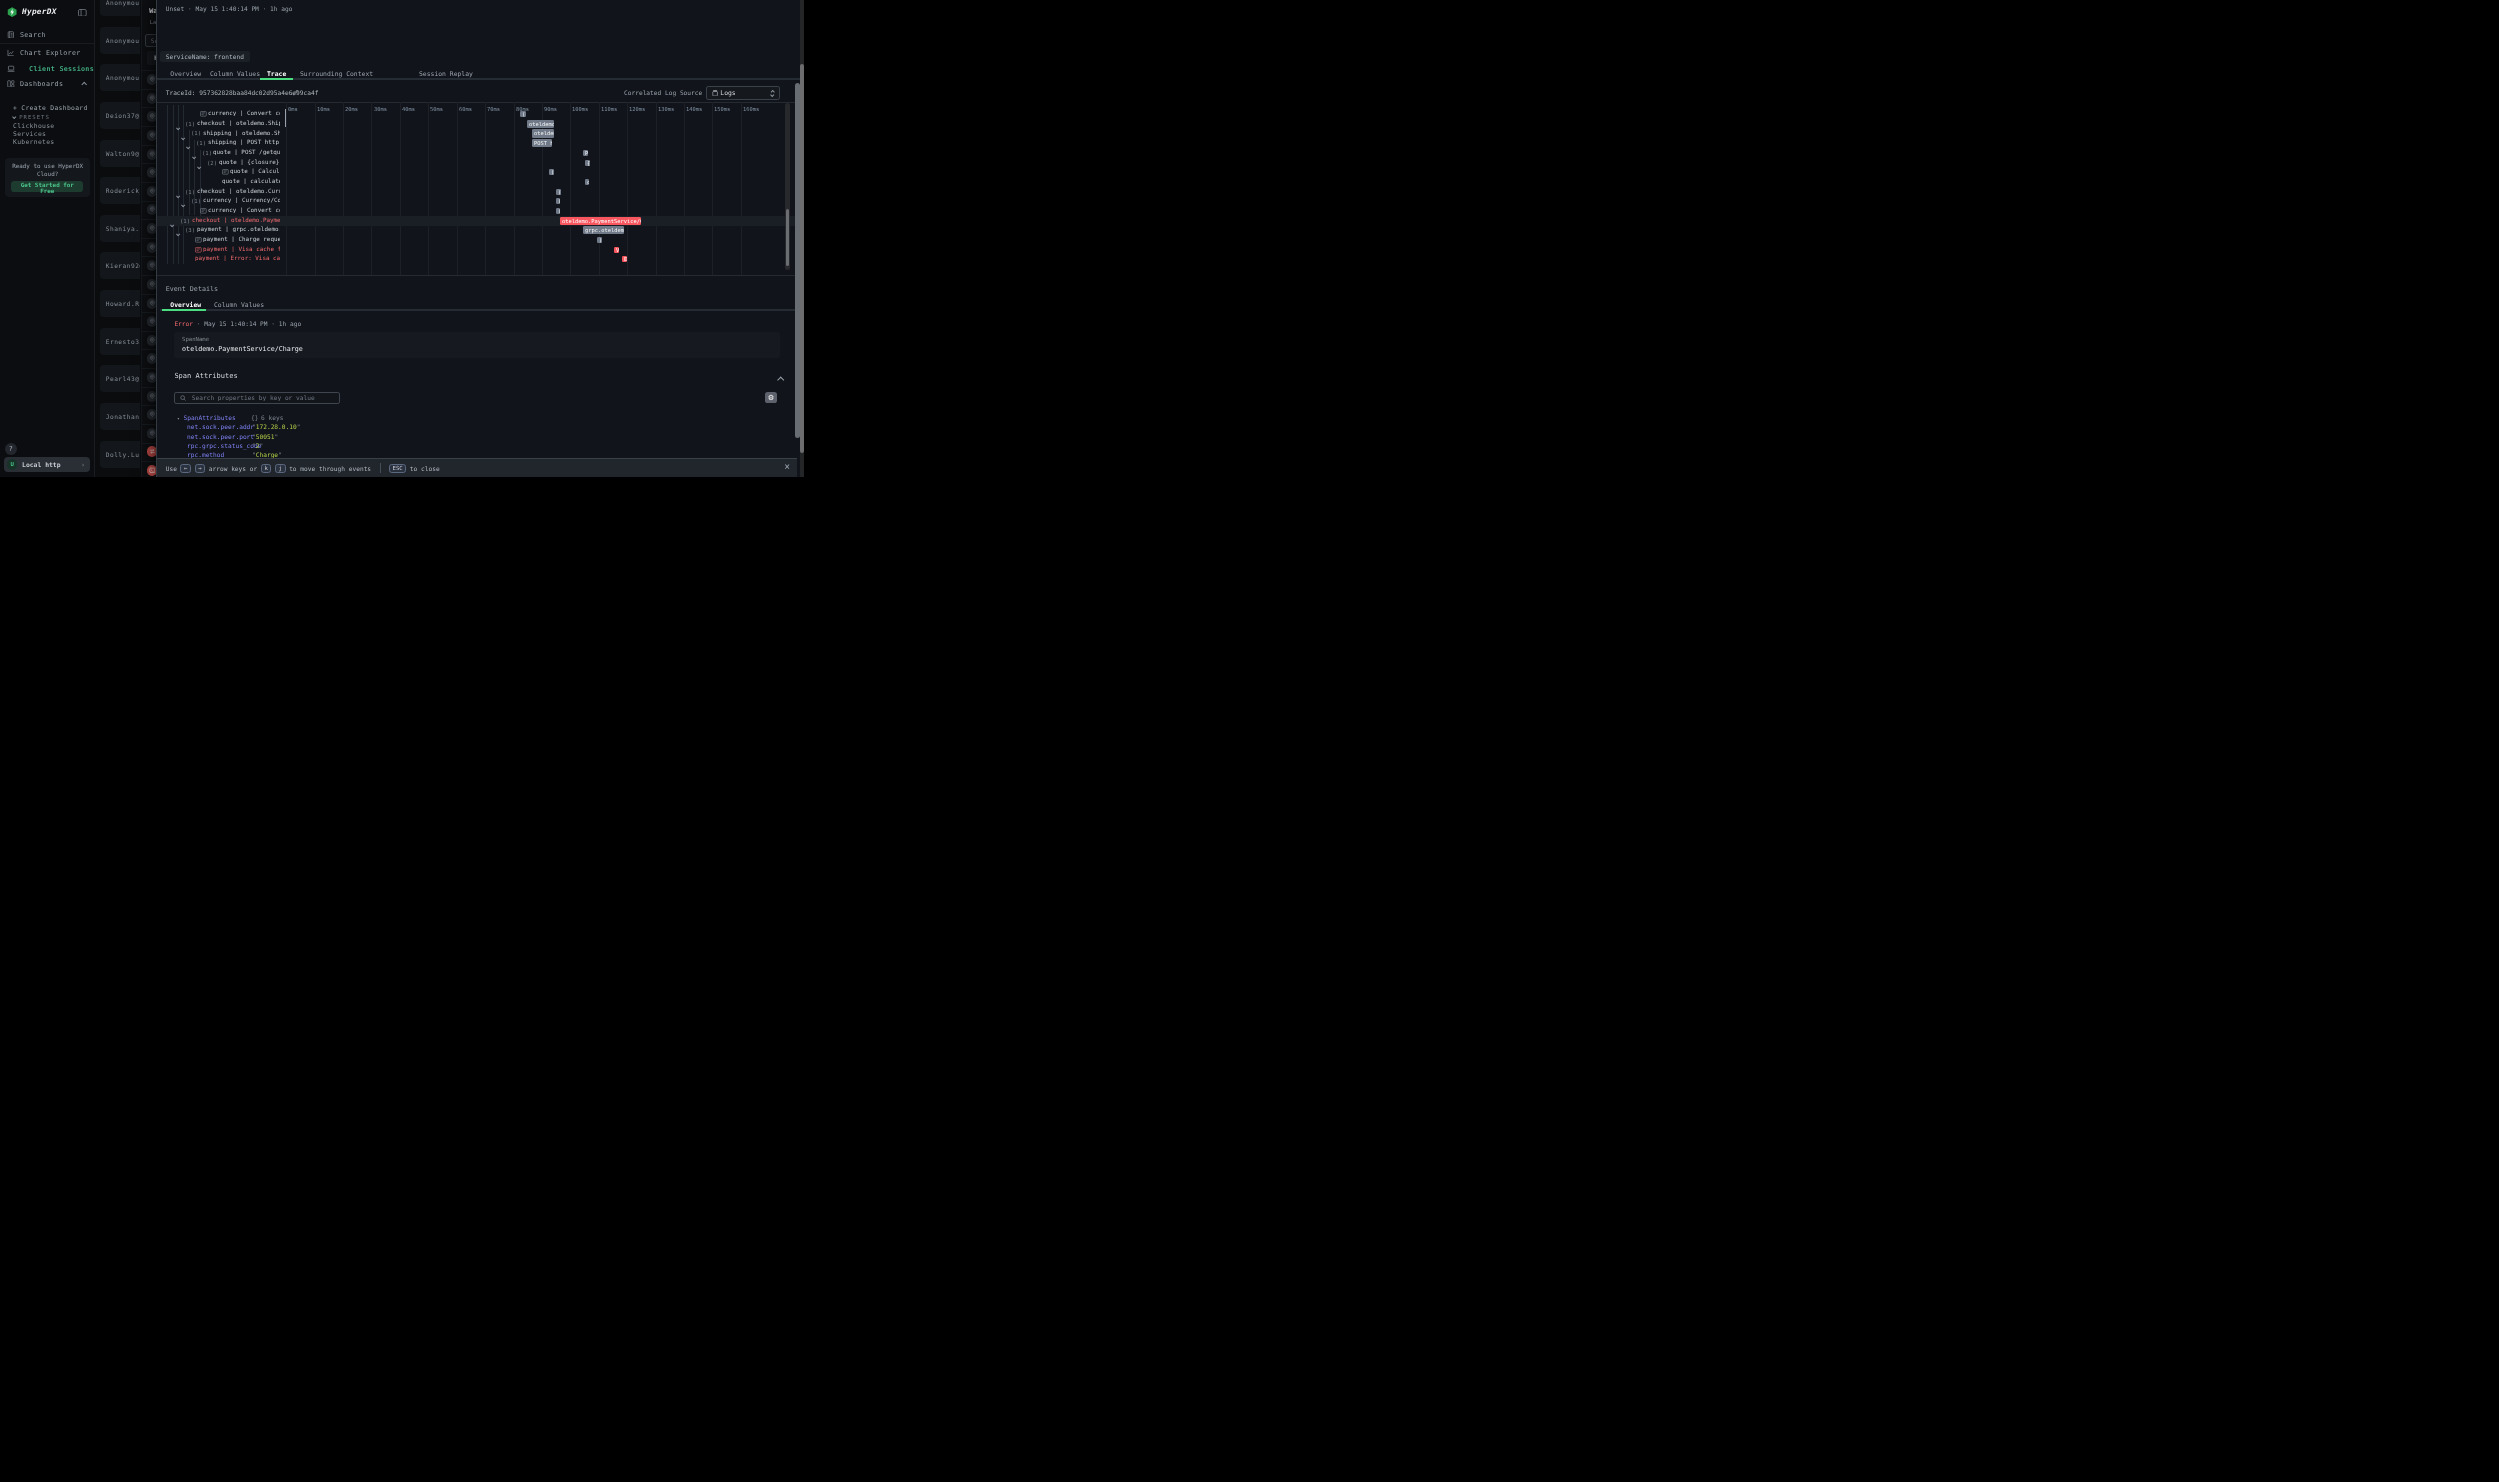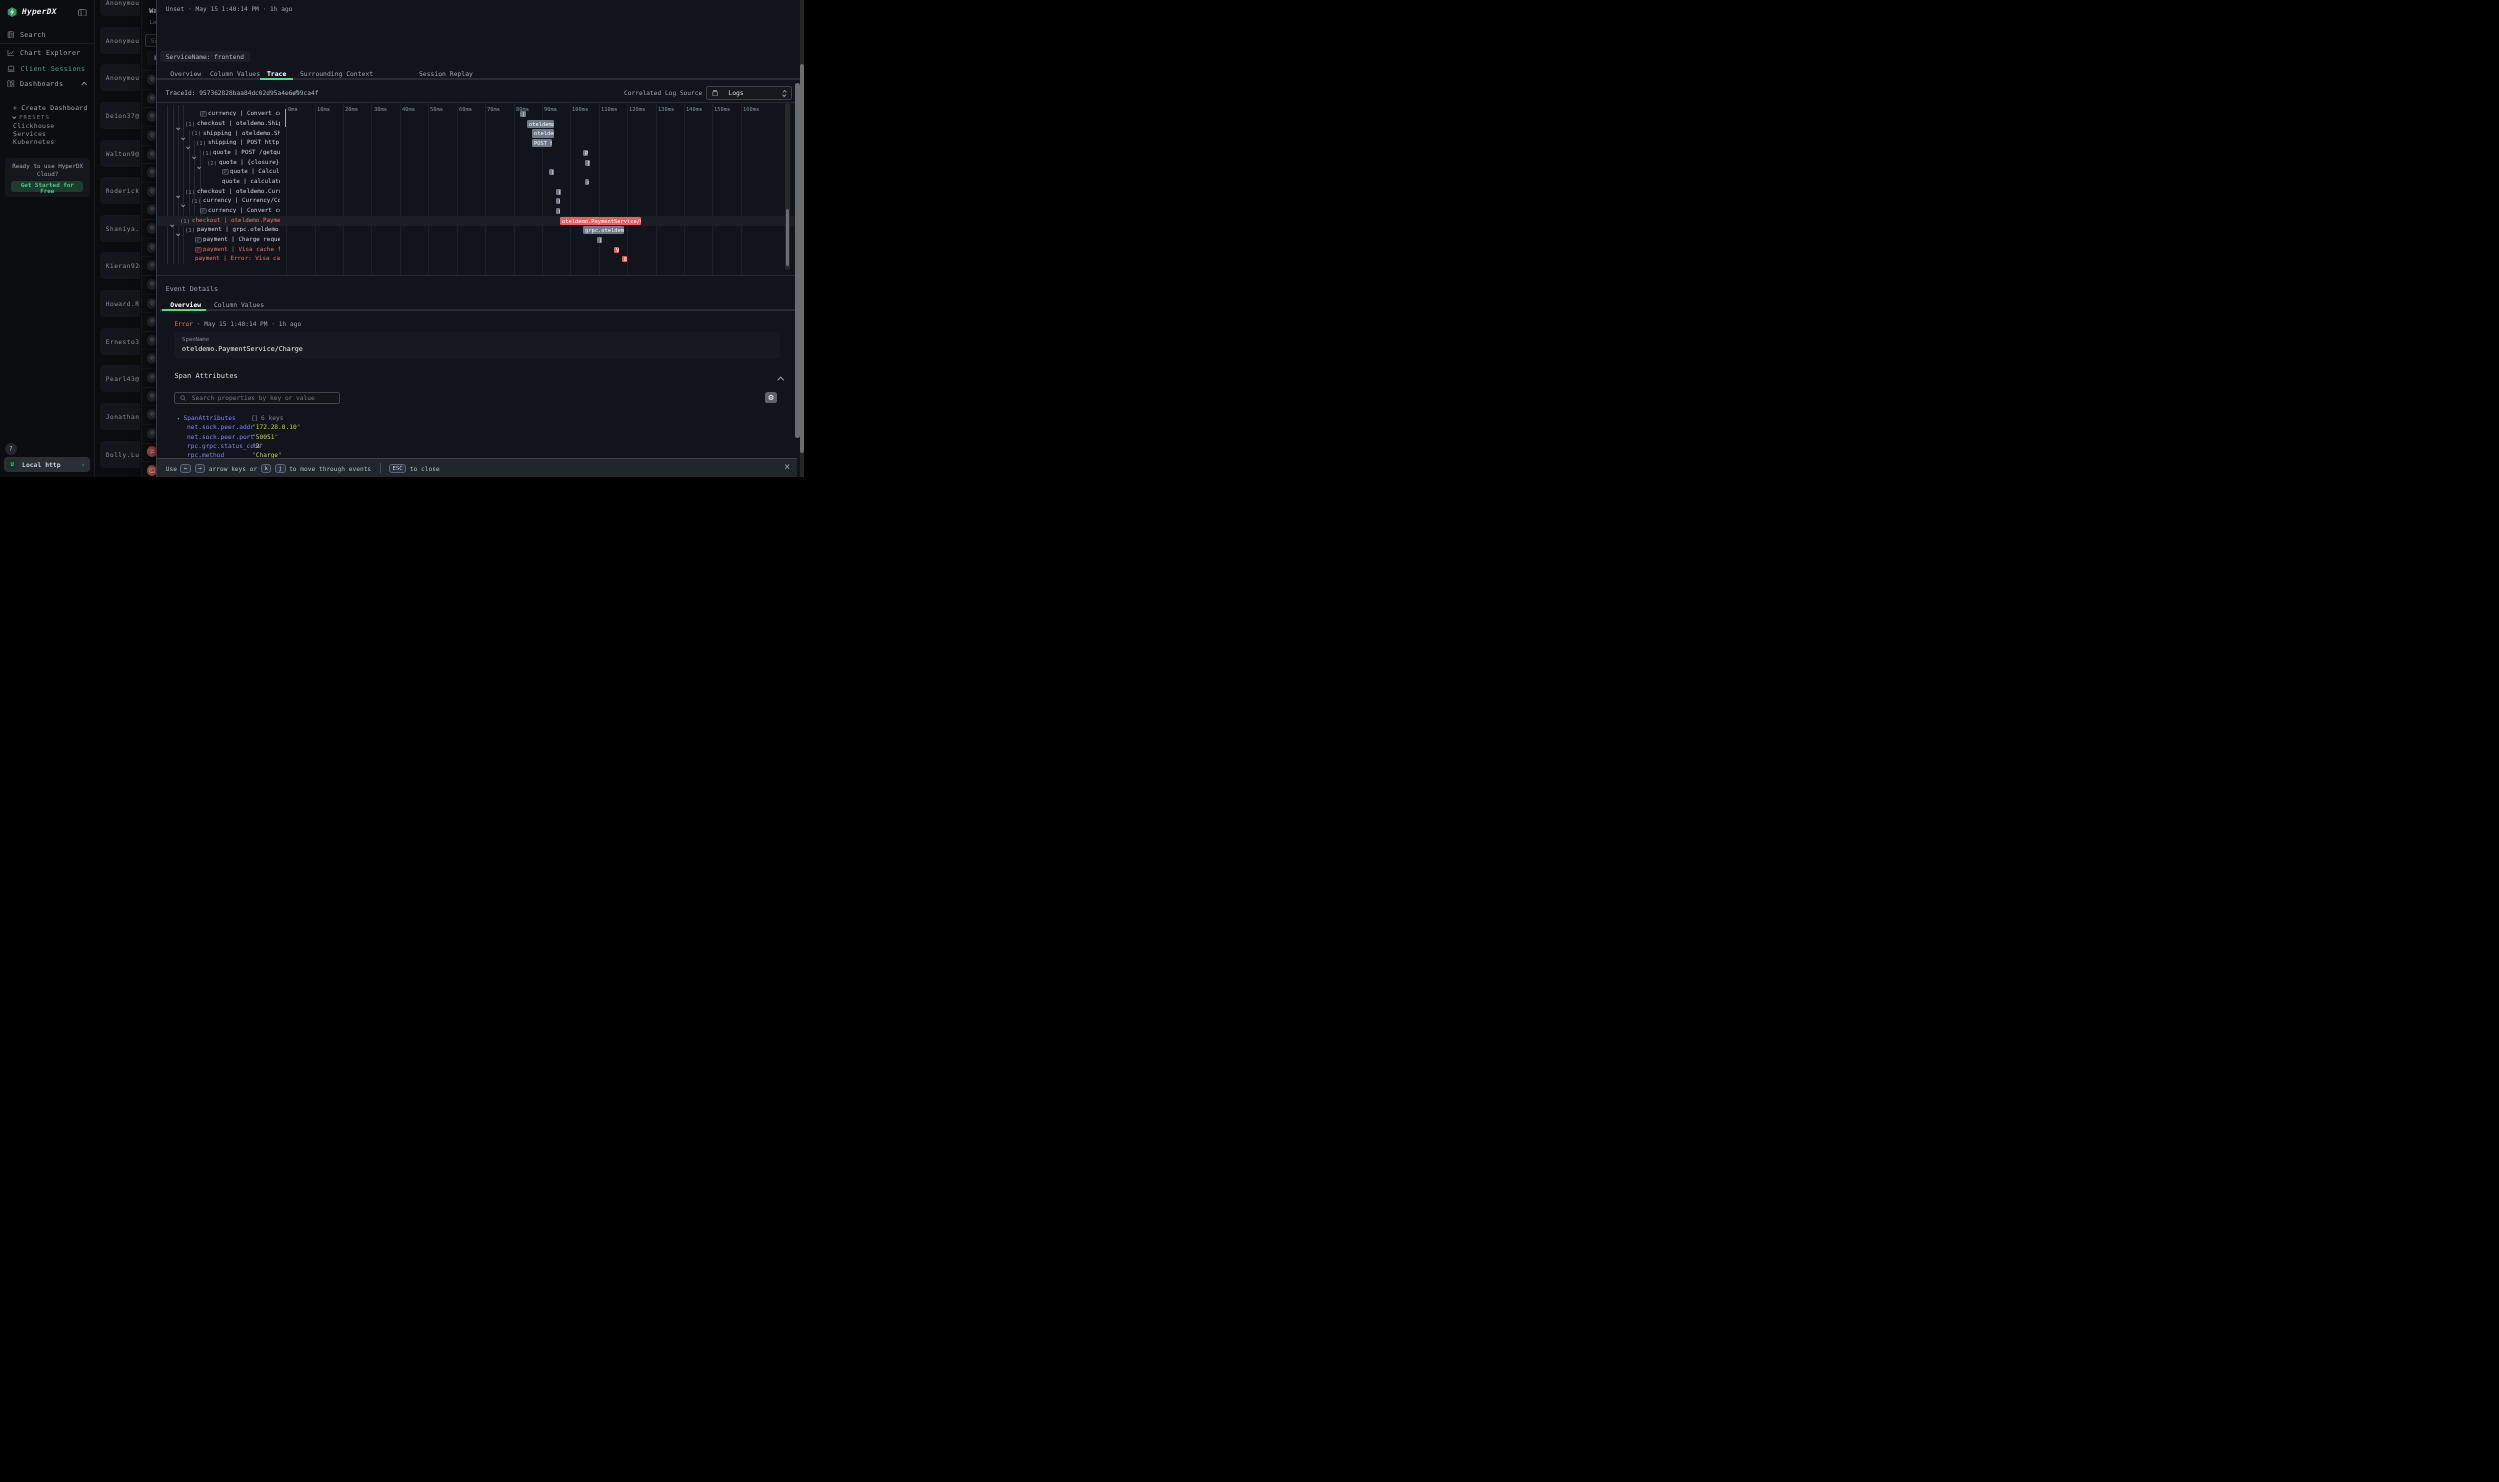--- a/index.html
+++ b/index.html
@@ -13,21 +13,21 @@
   svg { display:block; }
 
   
   .sidebar { position:absolute; left:0; top:0; width:95px; height:477px;
     background:#0b0d10; border-right:0.5px solid #191d22; }
   .brand { position:absolute; left:7.2px; top:6.7px; display:flex; align-items:center; gap:4.6px;font-style:italic; }
   .brand-name { font-size:7.7px; font-weight:bold; color:#eceef0; letter-spacing:0.3px; }
   .nav-item { position:absolute; left:0; width:100%; height:13.3px; display:flex; align-items:center;
     gap:5.1px; padding-left:7.2px; color:#9aa3ad; font-size:6.7px; cursor:pointer; }
   .nav-item .txt { white-space:nowrap; letter-spacing:0.3px; }
-  .nav-item.active { color:#41a77e; font-weight:normal; }
+  .nav-item.active { color:#41a77e; font-weight:bold;justify-content:space-between; }
   .side-divider { position:absolute; left:0; width:100%; height:0.5px; background:#181c21; }
   .side-sub { position:absolute; left:13px; color:#8d949d; font-size:6.4px; letter-spacing:0.3px; cursor:pointer; white-space:nowrap; }
   .presets { position:absolute; left:13px; display:flex; align-items:center; gap:3.6px; color:#6f7781;
     font-size:5.6px; letter-spacing:1px; cursor:pointer; }
   .cloud-box { position:absolute; left:5.1px; top:158px; width:85px; height:39px;
     background:#14171c; border-radius:4.1px; }
   .cloud-box .l1 { position:absolute; top:4.6px; width:100%; text-align:center; font-size:5.9px; color:#9aa3ad; }
   .cloud-box .l2 { position:absolute; top:13.3px; width:100%; text-align:center; font-size:5.9px; color:#9aa3ad; }
   .cta { position:absolute; left:6.2px; top:22.6px; width:72px; height:11.8px; background:#1d3b2e;
     border:none; border-radius:3.1px; color:#4cc38a; font-weight:bold; font-size:5.9px;
@@ -75,22 +75,22 @@
   .panel-box { position:absolute; background:#16191f; border-radius:2.1px; }
   .panel-box .lbl { position:absolute; left:7.7px; top:4.6px; font-size:5.6px; color:#808790; }
   .panel-box .val { position:absolute; left:7.7px; top:15px; font-size:6.7px; color:#e7eaed; }
   .badge { position:absolute; background:#1b2026; border-radius:2.1px; color:#aeb6bf; font-size:6.2px;
     display:flex; align-items:center; padding:0 5.6px; }
   .tab { position:absolute; font-size:6.4px; color:#9aa3ad; cursor:pointer; white-space:nowrap; }
   .tab.active { color:#ffffff; font-weight:bold; }
   .tab-track { position:absolute; background:#262c33; }
   .tab-green { position:absolute; background:#4ade80; }
   .muted { color:#99a2ac; } .lite { color:#adb5bd; }
-  .select { position:absolute; left:549px; top:86px; width:86px; height:14px; background:#15181d;
-    border:0.5px solid #3a414a; border-radius:2.1px; display:flex; align-items:center; gap:10px;
+  .select { position:absolute; left:549px; top:86px; width:74px; height:14px; background:#15181d;
+    border:0.5px solid #3a414a; border-radius:2.1px; display:flex; align-items:center; gap:2px;
     padding:0 5.1px; cursor:pointer; }
   .select .sel-val { font-size:6.4px; color:#d5dae0; flex:1; }
   .updown { display:flex; flex-direction:column; gap:1px; align-items:center; }
   .divider { position:absolute; left:0; width:100%; height:0.5px; background:#262b31; }
 
   
   .wf { position:absolute; left:0; top:102px; width:648px; height:173px; overflow:hidden; }
   .grid-line { position:absolute; top:0; width:0.5px; height:173px; background:#1d2127; }
   .tick-lbl { position:absolute; top:4.1px; font-size:5.4px; color:#8191a3; }
   .guide { position:absolute; width:0.5px; background:#242a31; }

